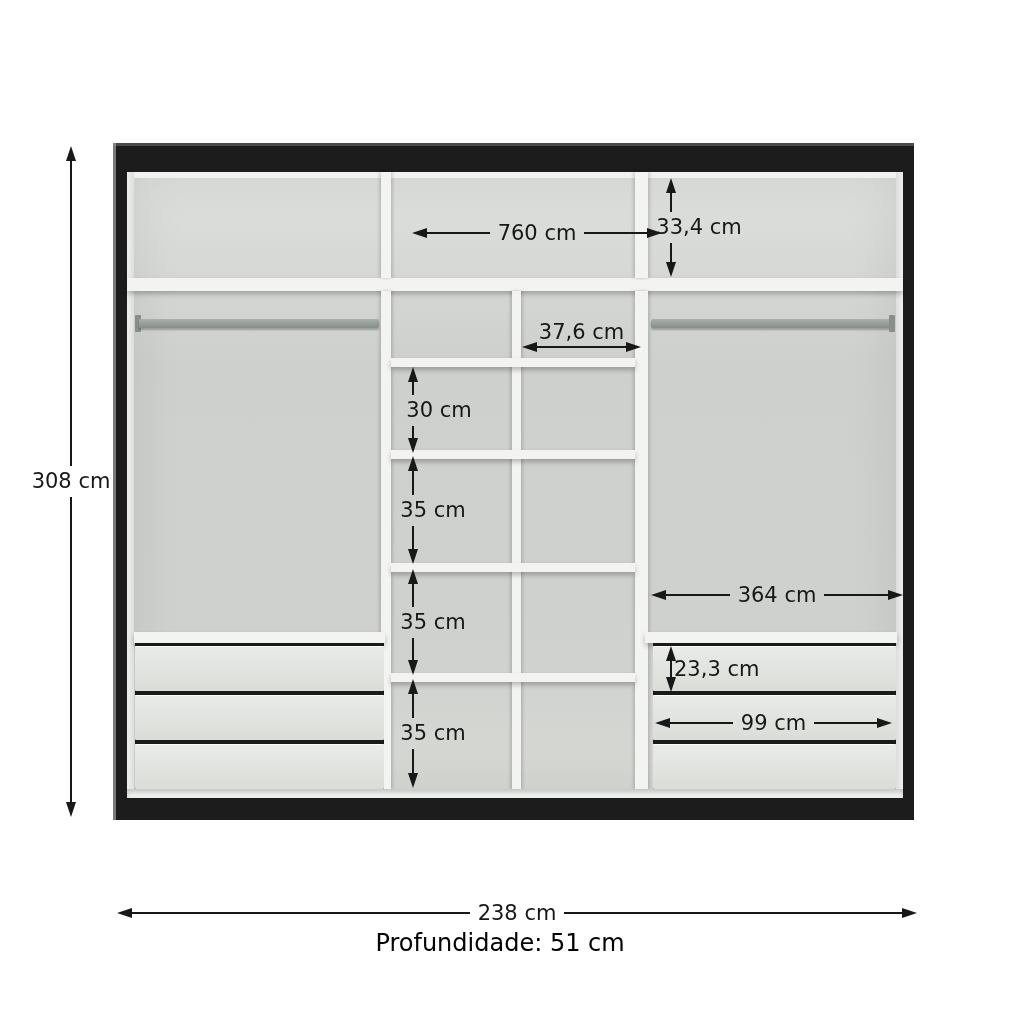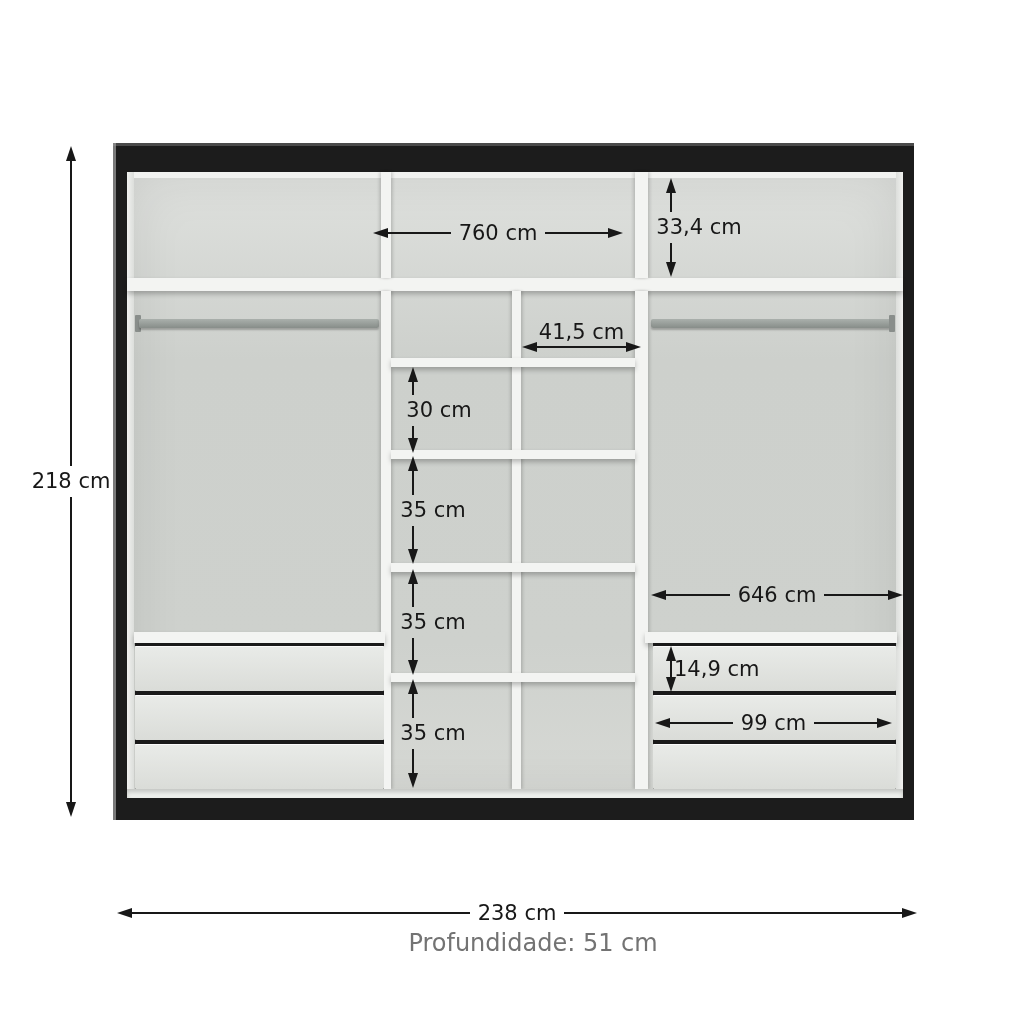--- a/index.html
+++ b/index.html
@@ -36,21 +36,21 @@
   .ah-left {border-top:5px solid transparent;border-bottom:5px solid transparent;border-right:15px solid #181818;}
   .ah-right{border-top:5px solid transparent;border-bottom:5px solid transparent;border-left:15px solid #181818;}
   .ah-up   {border-left:5px solid transparent;border-right:5px solid transparent;border-bottom:15px solid #181818;}
   .ah-down {border-left:5px solid transparent;border-right:5px solid transparent;border-top:15px solid #181818;}
   .dlabel{font-size:21px;line-height:1;white-space:nowrap;color:#171717;}
   .hdim .dlabel{padding:0 8px;}
   .vdim .dlabel{padding:5px 0;}
   .bgwhite{background:#ffffff;}
   .lbl-above{position:absolute;left:50%;bottom:9px;transform:translateX(-50%);font-size:21px;white-space:nowrap;color:#171717;}
   .lbl-beside{position:absolute;left:9px;top:50%;transform:translateY(-50%);font-size:21px;white-space:nowrap;color:#171717;}
-  .depth-note{position:absolute;left:533px;top:929px;transform:translateX(-50%);font-size:24px;color:#737373;white-space:nowrap;}
+  .depth-note{position:absolute;left:500px;top:929px;transform:translateX(-50%);font-size:24px;color:#000000;white-space:nowrap;}
 </style>
 </head>
 <body>
 
 <div class="canvas">
 
   <div class="wardrobe">
     <div class="edge-top"></div>
     <div class="edge-left"></div>
     <div class="interior">
@@ -91,56 +91,56 @@
         <div class="front"></div>
       </div>
 
       <div class="floor"></div>
     </div>
   </div>
 
   <div class="vdim" style="left:65px;top:146px;height:671px;">
     <span class="ah ah-up"></span>
     <span class="ln-v"></span>
-    <span class="dlabel bgwhite">218 cm</span>
+    <span class="dlabel bgwhite">308 cm</span>
     <span class="ln-v"></span>
     <span class="ah ah-down"></span>
   </div>
 
   <div class="hdim" style="left:117px;top:865px;width:800px;margin-top:42px;">
     <span class="ah ah-left"></span>
     <span class="ln-h"></span>
     <span class="dlabel bgwhite">238 cm</span>
     <span class="ln-h"></span>
     <span class="ah ah-right"></span>
   </div>
 
   <div class="depth-note">Profundidade: 51 cm</div>
 
-  <div class="hdim" style="left:373px;top:227px;width:250px;">
+  <div class="hdim" style="left:391px;top:227px;width:250px;padding-left:21px;">
     <span class="ah ah-left"></span>
     <span class="ln-h"></span>
     <span class="dlabel">760 cm</span>
     <span class="ln-h"></span>
     <span class="ah ah-right"></span>
   </div>
 
   <div class="vdim" style="left:665px;top:178px;height:99px;">
     <span class="ah ah-up"></span>
     <span class="ln-v"></span>
     <span class="dlabel" style="transform:translateX(28px);">33,4 cm</span>
     <span class="ln-v"></span>
     <span class="ah ah-down"></span>
   </div>
 
   <div class="hdim" style="left:522px;top:341px;width:119px;">
     <span class="ah ah-left"></span>
     <span class="ln-h"></span>
     <span class="ah ah-right"></span>
-    <span class="lbl-above">41,5 cm</span>
+    <span class="lbl-above">37,6 cm</span>
   </div>
 
   <div class="vdim" style="left:407px;top:367px;height:86px;">
     <span class="ah ah-up"></span>
     <span class="ln-v"></span>
     <span class="dlabel" style="transform:translateX(20px);margin-left:12px;">30 cm</span>
     <span class="ln-v"></span>
     <span class="ah ah-down"></span>
   </div>
   <div class="vdim" style="left:407px;top:456px;height:108px;">
@@ -162,30 +162,30 @@
     <span class="ln-v"></span>
     <span class="dlabel" style="transform:translateX(20px);">35 cm</span>
     <span class="ln-v"></span>
     <span class="ah ah-down"></span>
   </div>
 
 
   <div class="hdim" style="left:651px;top:589px;width:252px;">
     <span class="ah ah-left"></span>
     <span class="ln-h"></span>
-    <span class="dlabel">646 cm</span>
+    <span class="dlabel">364 cm</span>
     <span class="ln-h"></span>
     <span class="ah ah-right"></span>
   </div>
 
   <div class="vdim" style="left:665px;top:646px;height:46px;">
     <span class="ah ah-up"></span>
     <span class="ln-v"></span>
     <span class="ah ah-down"></span>
-    <span class="lbl-beside">14,9 cm</span>
+    <span class="lbl-beside">23,3 cm</span>
   </div>
 
   <div class="hdim" style="left:655px;top:717px;width:237px;">
     <span class="ah ah-left"></span>
     <span class="ln-h"></span>
     <span class="dlabel">99 cm</span>
     <span class="ln-h"></span>
     <span class="ah ah-right"></span>
   </div>
 

